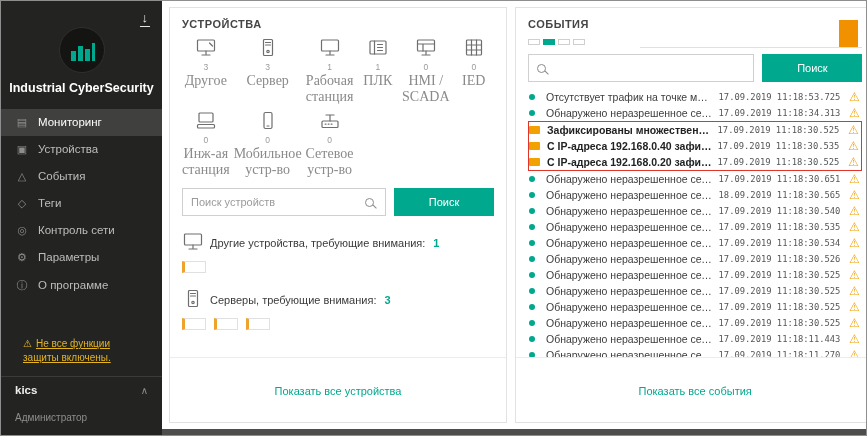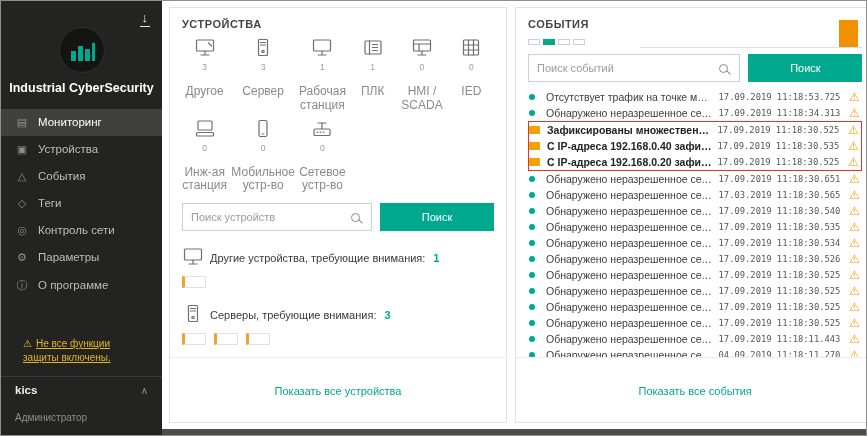--- a/index.html
+++ b/index.html
@@ -41,28 +41,28 @@
   .panel-title { font-size:11px; font-weight:bold; color:#454545; letter-spacing:0.5px; }
   .panel-footer { margin-top:auto; border-top:1px solid #ececec; text-align:center; padding:23px 0; }
   .footer-link { color:#00a88e; font-size:11px; cursor:pointer; }
 
   
   .devices-body { padding:10px 12px 0; display:flex; flex-direction:column; flex:1; }
   .dev-grid { display:grid; grid-template-columns:repeat(6, 1fr); column-gap:4px; row-gap:6px; margin-top:8px; }
   .dev-cell { text-align:center; cursor:pointer; }
   .icon-svg svg * { fill:none; stroke:#6e6e6e; stroke-width:1.2; stroke-linecap:round; stroke-linejoin:round; }
   .dev-count { font-size:8.5px; color:#9a9a9a; margin-top:1px; }
-  .dev-label { font-size:12px; color:#8a8a8a; line-height:1.15; margin-top:13px; }
+  .dev-label { font-size:14px; color:#8a8a8a; line-height:1.15; margin-top:1px;font-family:Liberation Serif, serif; }
   .search-row { display:flex; gap:8px; margin-top:10px; }
   .search-box { flex:1; border:1px solid #cfcfcf; height:28px; display:flex; align-items:center; padding:0 8px; background:#fff; }
   .search-box input { border:none; outline:none; flex:1; font-size:11px; color:#333; font-family:"Liberation Sans", sans-serif; }
   .search-box input::placeholder { color:#9b9b9b; }
   .mag-icon { width:9px; height:9px; border:1.4px solid #8a8a8a; border-radius:50%; position:relative; flex:none; margin-right:3px; }
   .mag-icon::after { content:""; position:absolute; width:5px; height:1.4px; background:#8a8a8a; transform:rotate(45deg); right:-4px; bottom:-2px; }
-  .btn-green { background:#00a88e; color:#fff; border:none; width:114px; height:28px; font-size:11px; cursor:pointer; font-family:"Liberation Sans", sans-serif; }
+  .btn-green { background:#00a88e; color:#fff; border:none; width:100px; height:28px; font-size:11px; cursor:pointer; font-family:"Liberation Sans", sans-serif; }
   .attn-section { margin-top:16px; }
   .attn-header { display:flex; align-items:center; gap:6px; font-size:11px; color:#3a3a3a; }
   .attn-icon svg * { fill:none; stroke:#6e6e6e; stroke-width:1.2; stroke-linecap:round; }
   .attn-count { color:#00a88e; font-weight:bold; margin-left:2px; }
   .chips { display:flex; gap:8px; margin-top:8px; }
   .chip { border:1px solid #e0e0e0; border-left:3px solid #f0a22e; padding:5px 10px; font-size:10.5px; color:#444; background:#fff; max-width:92px; white-space:nowrap; overflow:hidden; text-overflow:ellipsis; cursor:pointer; }
 
   
   .events-header { display:flex; padding:10px 12px 0; }
   .events-left { width:112px; flex:none; }
@@ -296,21 +296,20 @@
               <span></span>
               <span></span>
               <span></span>
               <span></span>
               <span></span>
             </div>
         </div>
       </div>
       <div class="search-row events-search">
         <div class="search-box">
-          <input type="text" placeholder="Поиск событий" style="">
           <span class="mag-icon"></span>
         </div>
         <button class="btn-green">Поиск</button>
       </div>
       <div class="events-list">
           <div class="event-row">
     <span class="marker dot"></span>
     <span class="event-text">Отсутствует трафик на точке мониторинга...</span>
     <span class="event-time">17.09.2019 11:18:53.725</span>
     <span class="event-warn">⚠</span>
@@ -343,21 +342,21 @@
           </div>
           <div class="event-row">
     <span class="marker dot"></span>
     <span class="event-text">Обнаружено неразрешенное сетевое взаи...</span>
     <span class="event-time">17.09.2019 11:18:30.651</span>
     <span class="event-warn">⚠</span>
   </div>
           <div class="event-row">
     <span class="marker dot"></span>
     <span class="event-text">Обнаружено неразрешенное сетевое взаи...</span>
-    <span class="event-time">17.03.2019 11:18:30.565</span>
+    <span class="event-time">18.09.2019 11:18:30.565</span>
     <span class="event-warn">⚠</span>
   </div>
           <div class="event-row">
     <span class="marker dot"></span>
     <span class="event-text">Обнаружено неразрешенное сетевое взаи...</span>
     <span class="event-time">17.09.2019 11:18:30.540</span>
     <span class="event-warn">⚠</span>
   </div>
           <div class="event-row">
     <span class="marker dot"></span>
@@ -403,21 +402,21 @@
   </div>
           <div class="event-row">
     <span class="marker dot"></span>
     <span class="event-text">Обнаружено неразрешенное сетевое взаи...</span>
     <span class="event-time">17.09.2019 11:18:11.443</span>
     <span class="event-warn">⚠</span>
   </div>
           <div class="event-row">
     <span class="marker dot"></span>
     <span class="event-text">Обнаружено неразрешенное сетевое взаи...</span>
-    <span class="event-time">04.09.2019 11:18:11.270</span>
+    <span class="event-time">17.09.2019 11:18:11.270</span>
     <span class="event-warn">⚠</span>
   </div>
           <div class="event-row">
     <span class="marker dot"></span>
     <span class="event-text">Отсутствует трафик на точке мониторинга...</span>
     <span class="event-time">17.09.2019 11:15:58.723</span>
     <span class="event-warn">⚠</span>
   </div>
         </div>
       <div class="panel-footer">

